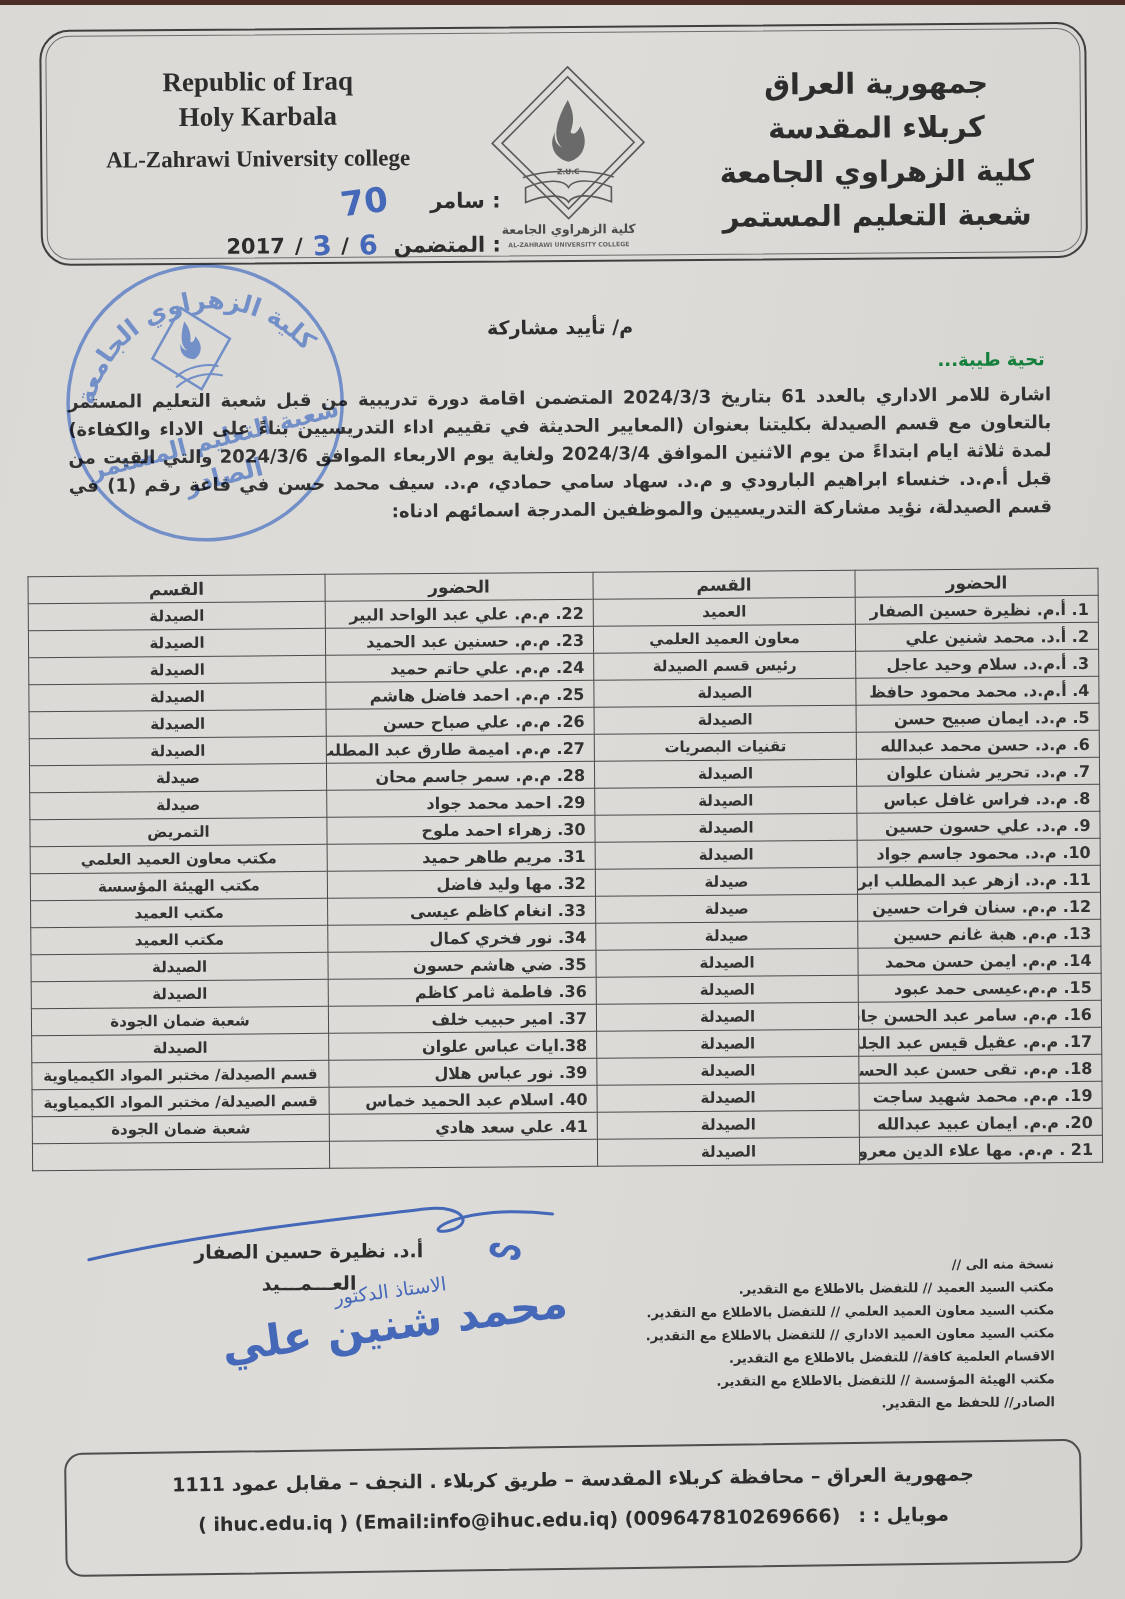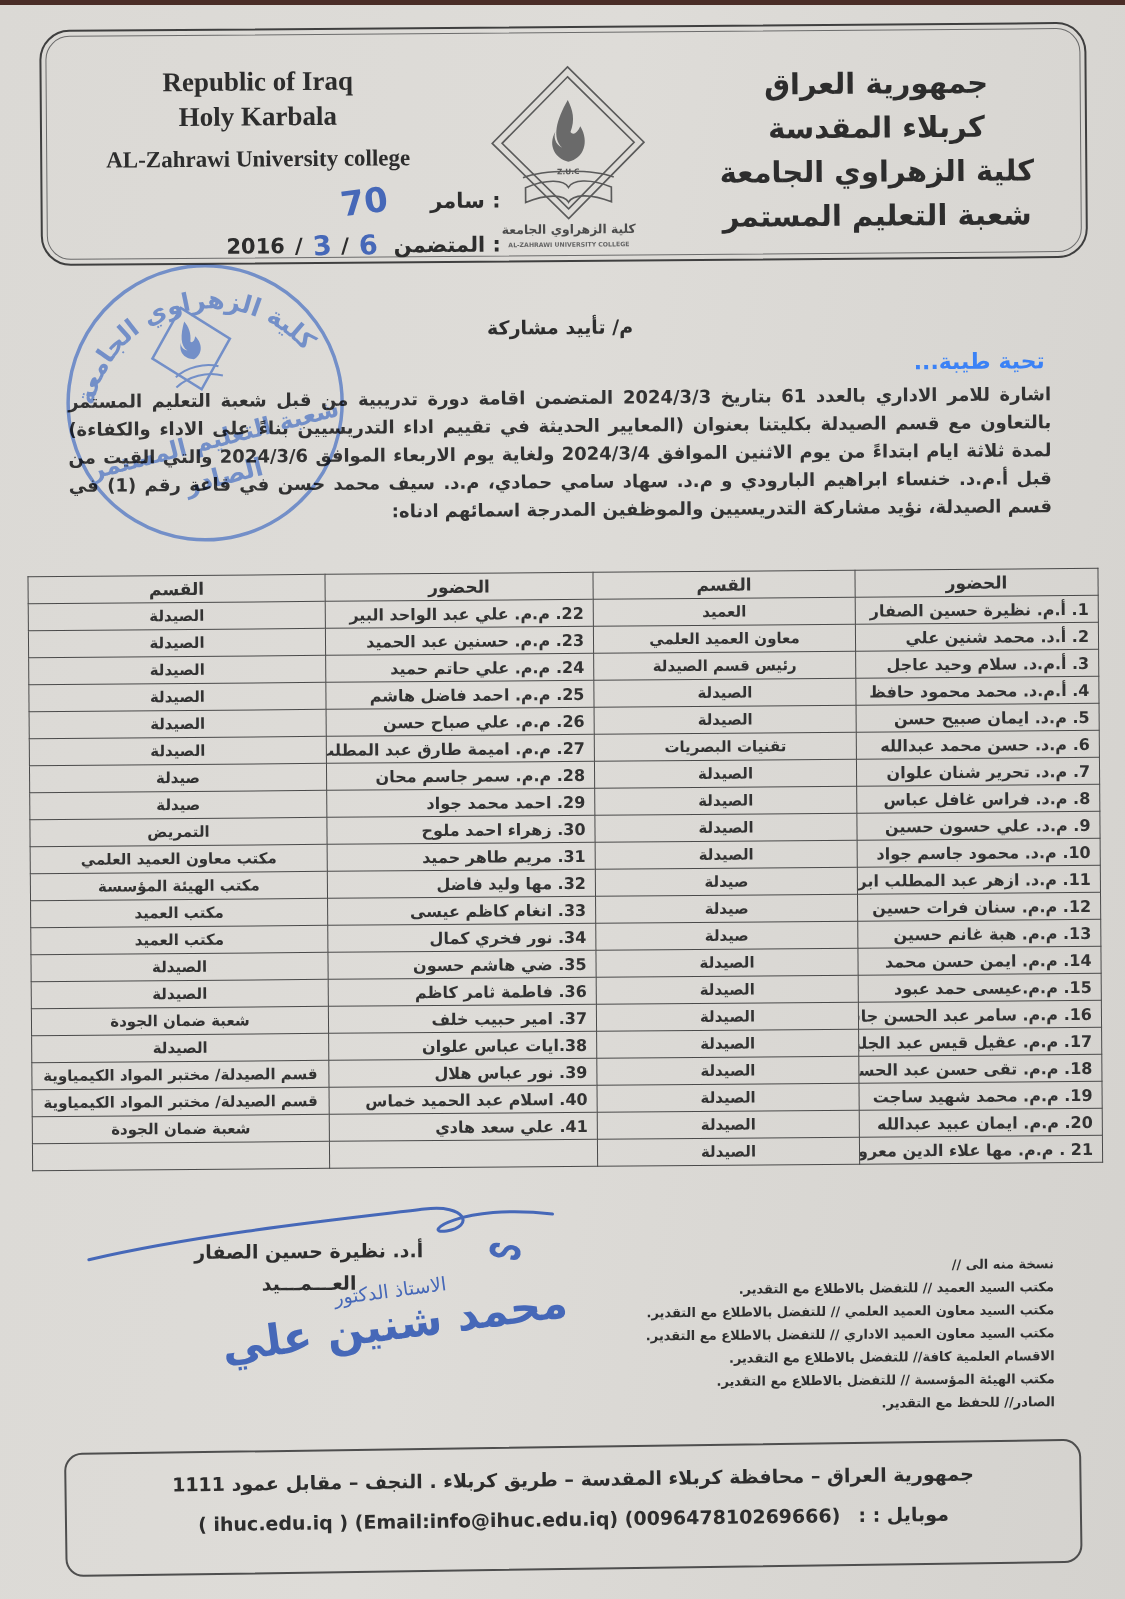--- a/index.html
+++ b/index.html
@@ -32,21 +32,21 @@
   .hand-num{font-size:34px;transform:rotate(-7deg);margin-right:26px;}
   .hand-sm{font-size:27px;transform:rotate(-5deg);}
   .nd-label{margin-left:6px;}
 
   
   .stamp{position:absolute;left:46px;top:250px;width:322px;height:300px;
     transform:rotate(-14deg);opacity:.82;mix-blend-mode:multiply;z-index:6;}
 
   
   .subject{position:absolute;top:316px;left:0;right:0;text-align:center;font-weight:bold;font-size:19px;color:#2e2e2e;}
-  .greeting{position:absolute;top:352px;right:78px;direction:rtl;font-weight:bold;font-size:22px;color:#3b82f6;text-align:center;}
+  .greeting{position:absolute;top:352px;right:78px;direction:rtl;font-weight:bold;font-size:18px;color:#15803d;text-align:center;}
   .bodytext{
     position:absolute;top:384px;right:72px;left:70px;direction:rtl;
     text-align:justify;text-align-last:right;font-weight:bold;font-size:18px;line-height:28px;color:#333;
   }
 
   
   .att-table{
     position:absolute;top:572px;right:26px;direction:rtl;border-collapse:collapse;
     width:1070px;table-layout:fixed;font-weight:bold;color:#333;
   }
@@ -115,21 +115,21 @@
         <div>كلية الزهراوي الجامعة</div>
         <div>شعبة التعليم المستمر</div>
       </div>
     </div>
     <div class="numdate">
       <div class="ndline">
         <span class="hand hand-num">70</span>
         <span class="nd-label">سامر :</span>
       </div>
       <div class="ndline">
-        <span>2016</span>
+        <span>2017</span>
         <span>/</span>
         <span class="hand hand-sm">3</span>
         <span>/</span>
         <span class="hand hand-sm">6</span>
         <span class="nd-label">المتضمن :</span>
       </div>
     </div>
   </div>
 
   <div class="stamp">

